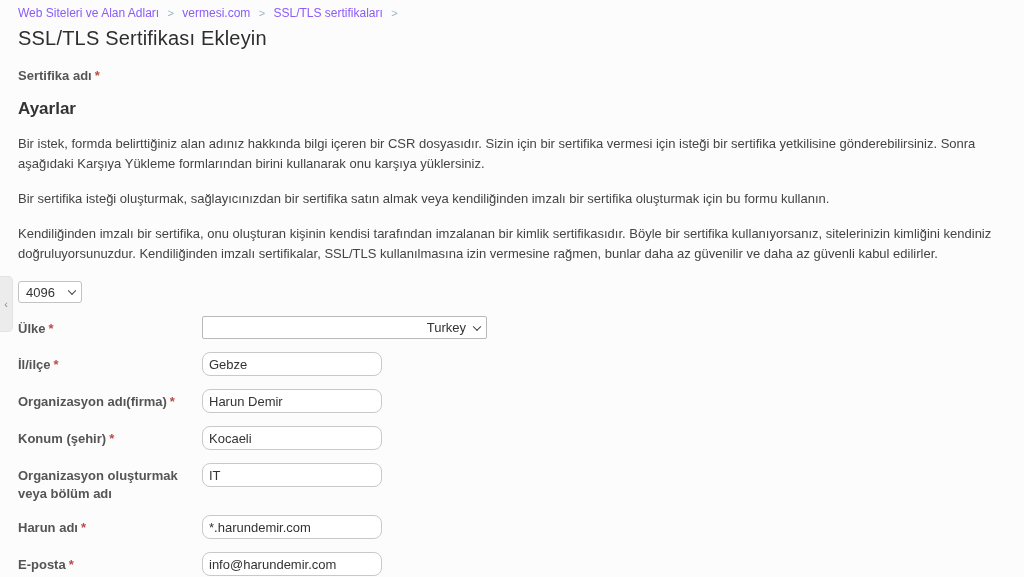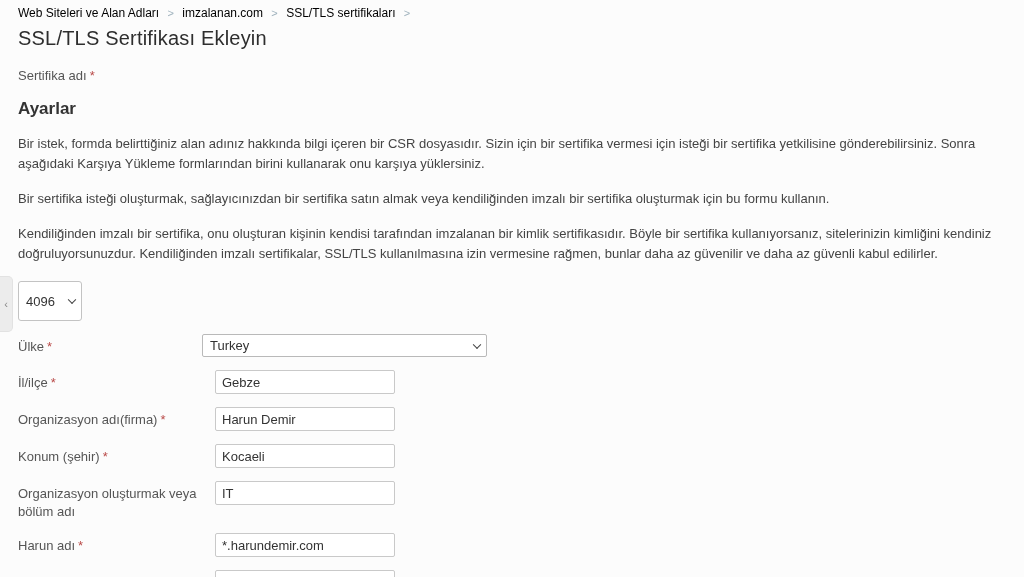--- a/index.html
+++ b/index.html
@@ -9,31 +9,31 @@
     background: #fcfcfc;
     font-family: "Liberation Sans", "DejaVu Sans", sans-serif;
     color: #444;
     overflow: hidden;
     position: relative;
   }
   .content { padding: 6px 20px 0 18px; }
 
   
   .breadcrumb { font-size: 12px; line-height: 14px; }
-  .breadcrumb a { color: #000000; text-decoration: none; cursor: pointer; text-align: right; }
+  .breadcrumb a { color: #8b5cf6; text-decoration: none; cursor: pointer; text-align: right; }
   .breadcrumb .sep { color: #9fb2bd; margin: 0 5px; font-size: 11px; }
 
   h1 {
     font-size: 20px; font-weight: 400; color: #2e2e2e;
     margin: 7px 0 13px; letter-spacing: 0.2px;
   }
 
   
   .row { display: flex; align-items: flex-start; margin-bottom: 13px; }
-  .label { width: 184px; font-size: 13px; color: #555; padding-top: 4px; line-height: 1.35; }
+  .label { width: 184px; font-size: 13px; color: #555; padding-top: 4px; line-height: 1.35; font-weight: bold; }
   .req { color: #b94a48; margin-left: 3px; }
 
   .cert-row { margin-bottom: 6px; }
   .fake-input {
     width: 180px; min-height: 24px;
     background: #fff;
     border: 1px solid #74b9d8;
     box-shadow: 0 0 0 3px #c9e7f4;
     border-radius: 2px;
     padding: 3px 6px;
@@ -59,28 +59,28 @@
     background: #fff; border: 1px solid #b9b9b9; border-radius: 2px;
     padding: 2px 20px 2px 7px;
   }
   .select-wrap .chevron {
     position: absolute; right: 7px; top: 50%;
     width: 6px; height: 6px;
     border-right: 1.6px solid #444; border-bottom: 1.6px solid #444;
     transform: translateY(-70%) rotate(45deg);
     pointer-events: none;
   }
-  .select-small select { width: 64px; height: 40px; border-color: #c3c3c3; border-radius: 3px; }
-  .select-wide  select { width: 285px; height: 23px; padding-top: 1px; padding-bottom: 2px; }
+  .select-small select { width: 64px; height: 22px; border-color: #c3c3c3; border-radius: 3px; }
+  .select-wide  select { width: 285px; height: 23px; padding-top: 1px; padding-bottom: 2px; text-align: right; }
 
   .text-input {
     width: 180px; height: 24px; padding: 3px 6px;
     font-size: 13px; color: #333;
-    border: 1px solid #c9c9c9; border-radius: 2px;
-    background: #fff; font-family: inherit; margin-left: 13px;
+    border: 1px solid #c9c9c9; border-radius: 8px;
+    background: #fff; font-family: inherit;
   }
 
   .sidebar-toggle {
     position: absolute; left: 0; top: 276px;
     width: 13px; height: 56px;
     background: #ececec; border: 1px solid #e2e2e2; border-left: none;
     border-radius: 0 5px 5px 0;
     display: flex; align-items: center; justify-content: center;
     cursor: pointer;
   }
@@ -91,21 +91,21 @@
 
 <div class="sidebar-toggle">
   <span class="chev">‹</span>
 </div>
 
 <div class="content">
 
   <nav class="breadcrumb">
     <a>Web Siteleri ve Alan Adları</a>
     <span class="sep">&gt;</span>
-    <a>imzalanan.com</a>
+    <a>vermesi.com</a>
     <span class="sep">&gt;</span>
     <a>SSL/TLS sertifikaları</a>
     <span class="sep">&gt;</span>
   </nav>
 
   <h1>SSL/TLS Sertifikası Ekleyin</h1>
 
   <div class="row cert-row">
     <div class="label">
       <span>Sertifika adı</span><span class="req">*</span>

